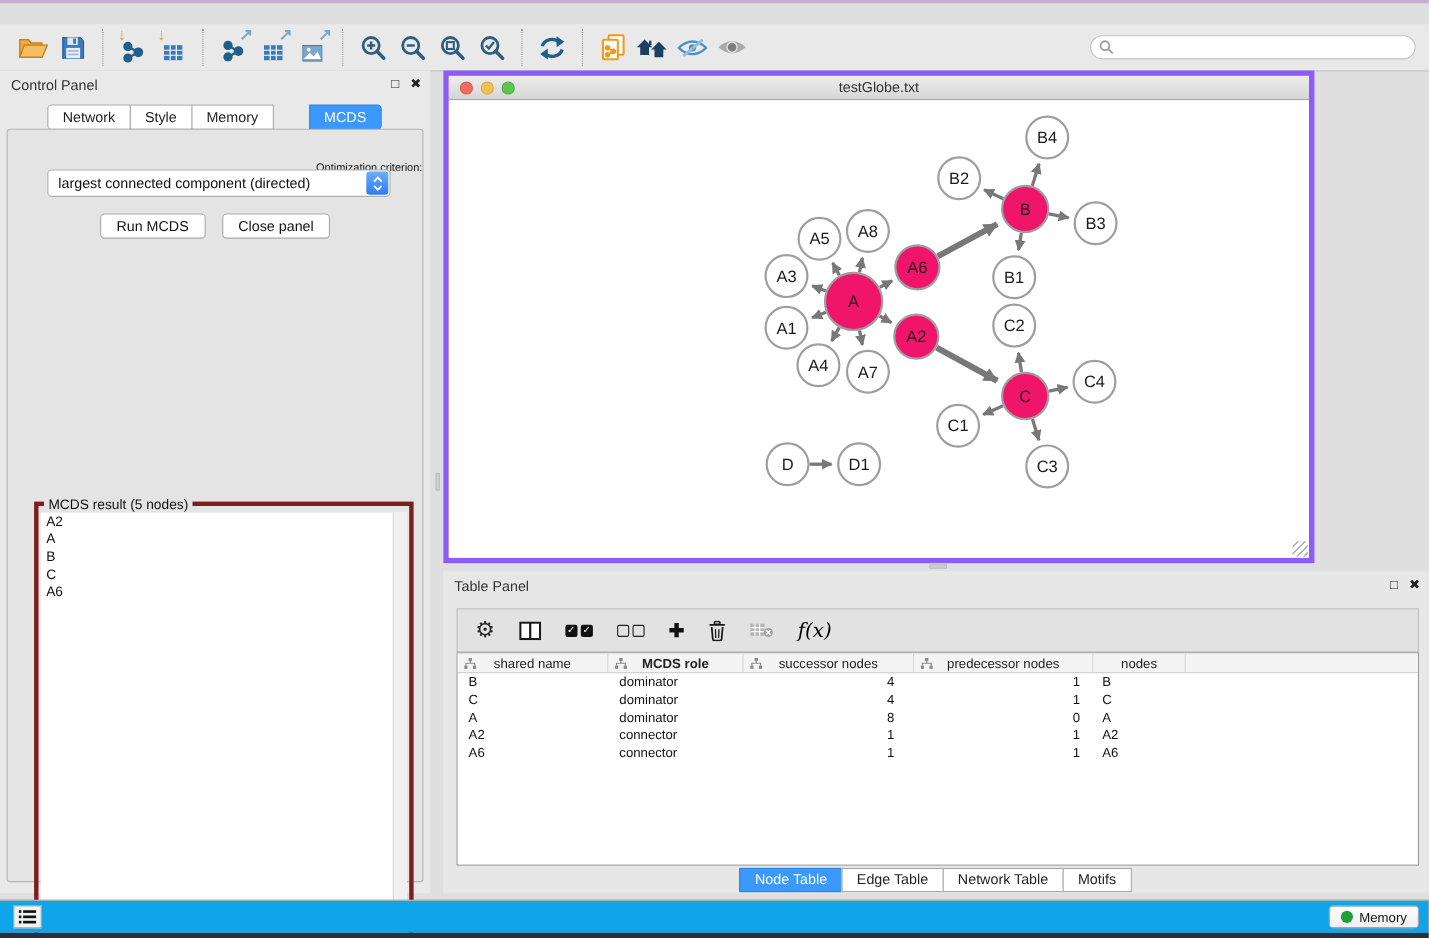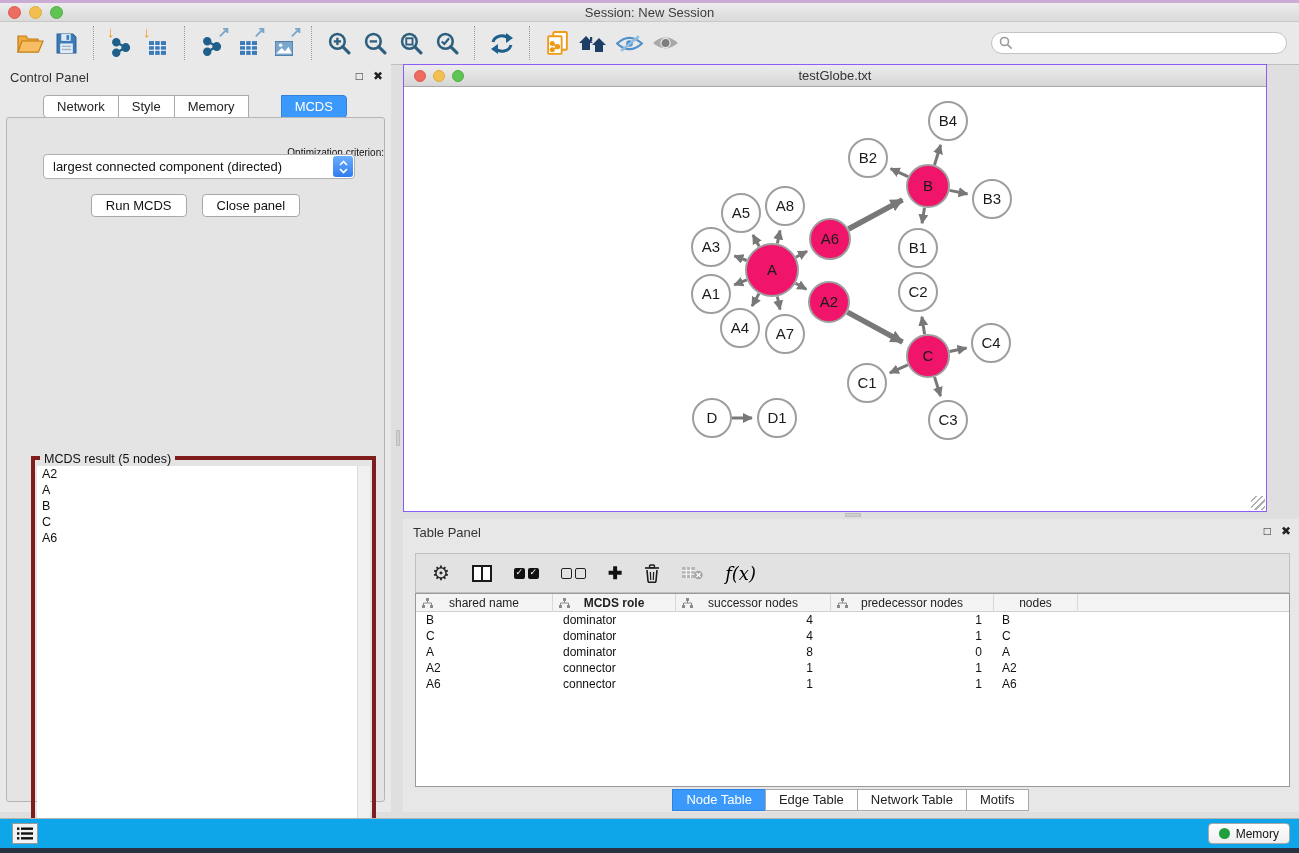--- a/index.html
+++ b/index.html
@@ -52,22 +52,22 @@
   .btn-row { position:absolute; top:76px; left:0; right:0; display:flex; justify-content:center; gap:15px; }
   .push-btn { background:#fff; border:1px solid #a9a9a9; border-radius:4px; font-size:13px; color:#111;
     padding:3px 14px; font-family:"Liberation Sans",sans-serif; }
   .groupbox { position:absolute; left:24px; right:8px; top:338px; height:435px; border:4px solid #7f1d1d; }
   .groupbox-label { position:absolute; top:-8px; left:5px; background:#e4e4e4; padding:0 4px; font-size:12.5px; color:#111; }
   .mcds-list { position:absolute; left:2px; right:2px; top:6px; bottom:2px; background:#fff; overflow:hidden; }
   .mcds-item { font-size:12.5px; color:#111; line-height:16px; padding-left:5px; }
   .scroll-track { position:absolute; right:0; top:0; bottom:0; width:13px; background:#f0f0f0; border-left:1px solid #dcdcdc; }
 
   
-  .net-window { position:absolute; left:403px; top:64px; width:864px; height:448px;
-    border:1px solid #8b5cf6; background:#fff; }
+  .net-window { position:absolute; left:403px; top:64px; width:792px; height:448px;
+    border:5px solid #8b5cf6; background:#fff; }
   .net-titlebar { position:absolute; top:0; left:0; right:0; height:22px;
     background:linear-gradient(#ededed,#d6d6d6); border-bottom:1px solid #a9a9a9; }
   .net-titlebar .traffic { top:5px; left:10px; gap:7px; }
   .net-titlebar .light { width:12px; height:12px; }
   .net-title { display:block; text-align:center; font-size:13px; line-height:22px; color:#333; }
   .net-canvas { position:absolute; top:23px; left:0; right:0; bottom:0; background:#fff; overflow:hidden; }
   .resize-grip { position:absolute; right:1px; bottom:1px; width:14px; height:14px;
     background:repeating-linear-gradient(135deg, transparent 0 3px, #b0b0b0 3px 4.5px); }
   .net-node text { font-size:15px; fill:#1a1a1a; }
 
@@ -108,28 +108,20 @@
     background:linear-gradient(#fefefe,#efefef); display:flex; align-items:center; gap:6px; padding:0 10px; font-size:12px; color:#111; }
   .mem-dot { width:11px; height:11px; border-radius:50%; background:#1fa03c; }
   .bottom-strip { position:absolute; left:0; top:848px; right:0; height:5px; background:#27313f; }
 </style>
 </head>
 <body>
 
 <div class="app">
   <div class="top-strip"></div>
 
-  <div class="titlebar">
-    <div class="traffic">
-      <div class="light red"></div>
-      <div class="light yellow"></div>
-      <div class="light green"></div>
-    </div>
-    <span class="win-title">Session: New Session</span>
-  </div>
 
   <div class="toolbar">
     <div class="tb-btn">
       <svg width="27" height="21" viewBox="0 0 27 21">
         <path d="M1 3 h8 l2 3 h10 v13 H1 Z" fill="#f0a93e" stroke="#c47d12" stroke-width="1.2"></path>
         <path d="M5 8 h21 l-4.5 11 H1 Z" fill="#f6bd63" stroke="#c47d12" stroke-width="1.2"></path>
       </svg>
     </div>
     <div class="tb-btn">
       <svg width="21" height="21" viewBox="0 0 20 20">

